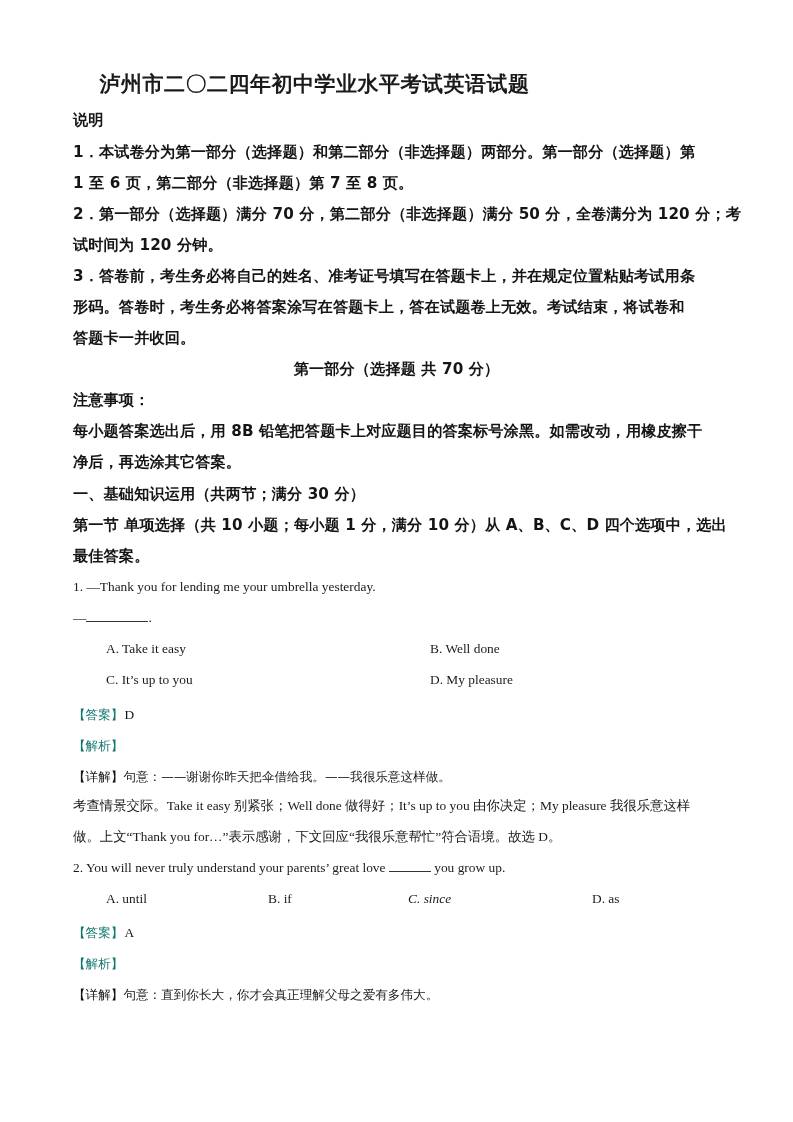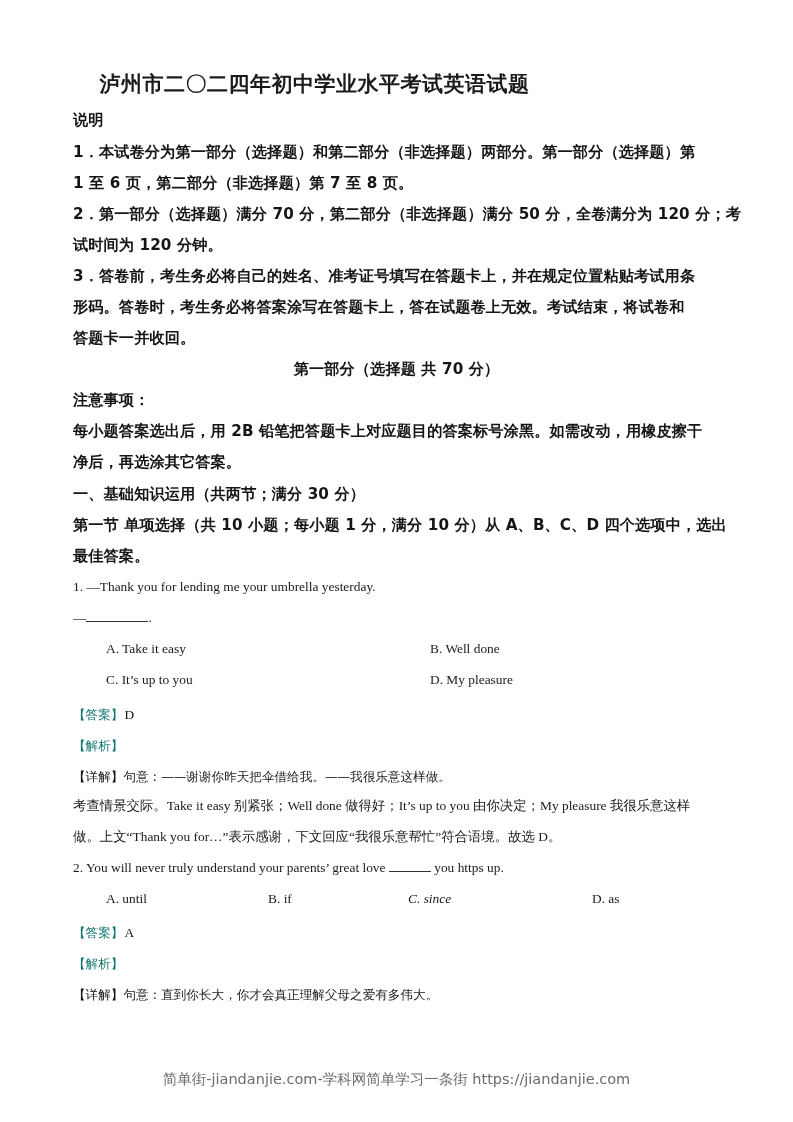--- a/index.html
+++ b/index.html
@@ -103,21 +103,21 @@
 
   <div class="line bold" style="top:204px;">2．第一部分（选择题）满分 70 分，第二部分（非选择题）满分 50 分，全卷满分为 120 分；考</div>
   <div class="line bold" style="top:235px;">试时间为 120 分钟。</div>
 
   <div class="line bold" style="top:266px;">3．答卷前，考生务必将自己的姓名、准考证号填写在答题卡上，并在规定位置粘贴考试用条</div>
   <div class="line bold" style="top:297px;">形码。答卷时，考生务必将答案涂写在答题卡上，答在试题卷上无效。考试结束，将试卷和</div>
   <div class="line bold" style="top:328px;">答题卡一并收回。</div>
 
   <div class="line bold center" style="top:359px;">第一部分（选择题 共 70 分）</div>
   <div class="line bold" style="top:390px;">注意事项：</div>
-  <div class="line bold" style="top:421px;">每小题答案选出后，用 2B 铅笔把答题卡上对应题目的答案标号涂黑。如需改动，用橡皮擦干</div>
+  <div class="line bold" style="top:421px;">每小题答案选出后，用 8B 铅笔把答题卡上对应题目的答案标号涂黑。如需改动，用橡皮擦干</div>
   <div class="line bold" style="top:452px;">净后，再选涂其它答案。</div>
   <div class="line bold" style="top:484px;">一、基础知识运用（共两节；满分 30 分）</div>
   <div class="line bold" style="top:515px;">第一节 单项选择（共 10 小题；每小题 1 分，满分 10 分）从 A、B、C、D 四个选项中，选出</div>
   <div class="line bold" style="top:546px;">最佳答案。</div>
 
   <div class="line plain" style="top:579px;">1. —Thank you for lending me your umbrella yesterday.</div>
   <div class="line plain" style="top:610px;">
     <span>—</span><span class="blank" style="width:62px;"></span><span>.</span>
   </div>
   <div class="opt plain" style="top:641px; left:73px;">A. Take it easy</div>
@@ -131,31 +131,30 @@
   <div class="line" style="top:735px;">
     <span class="tag-blue">【解析】</span>
   </div>
   <div class="line" style="top:766px;">
     <span class="tag-black">【详解】</span><span class="cjk-plain">句意：——谢谢你昨天把伞借给我。——我很乐意这样做。</span>
   </div>
   <div class="line mixed" style="top:797px;">考查情景交际。Take it easy 别紧张；Well done 做得好；It’s up to you 由你决定；My pleasure 我很乐意这样</div>
   <div class="line mixed" style="top:828px;">做。上文“Thank you for…”表示感谢，下文回应“我很乐意帮忙”符合语境。故选 D。</div>
 
   <div class="line plain" style="top:860px;">
-    <span>2. You will never truly understand your parents’ great love </span><span class="blank" style="width:42px;"></span><span> you https up.</span>
+    <span>2. You will never truly understand your parents’ great love </span><span class="blank" style="width:42px;"></span><span> you grow up.</span>
   </div>
   <div class="opt plain" style="top:891px; left:73px;">A. until</div>
   <div class="opt plain" style="top:891px; left:235px;">B. if</div>
   <div class="opt plain" style="top:891px; left:375px;font-style:italic;">C. since</div>
   <div class="opt plain" style="top:891px; left:559px;">D. as</div>
 
   <div class="line" style="top:922px;">
     <span class="tag-blue">【答案】</span><span class="ans">A</span>
   </div>
   <div class="line" style="top:953px;">
     <span class="tag-blue">【解析】</span>
   </div>
   <div class="line" style="top:984px;">
     <span class="tag-black">【详解】</span><span class="cjk-plain">句意：直到你长大，你才会真正理解父母之爱有多伟大。</span>
   </div>
 
-  <div class="footer">简单街-jiandanjie.com-学科网简单学习一条街 https://jiandanjie.com</div>
 </div>
 
 </body></html>

